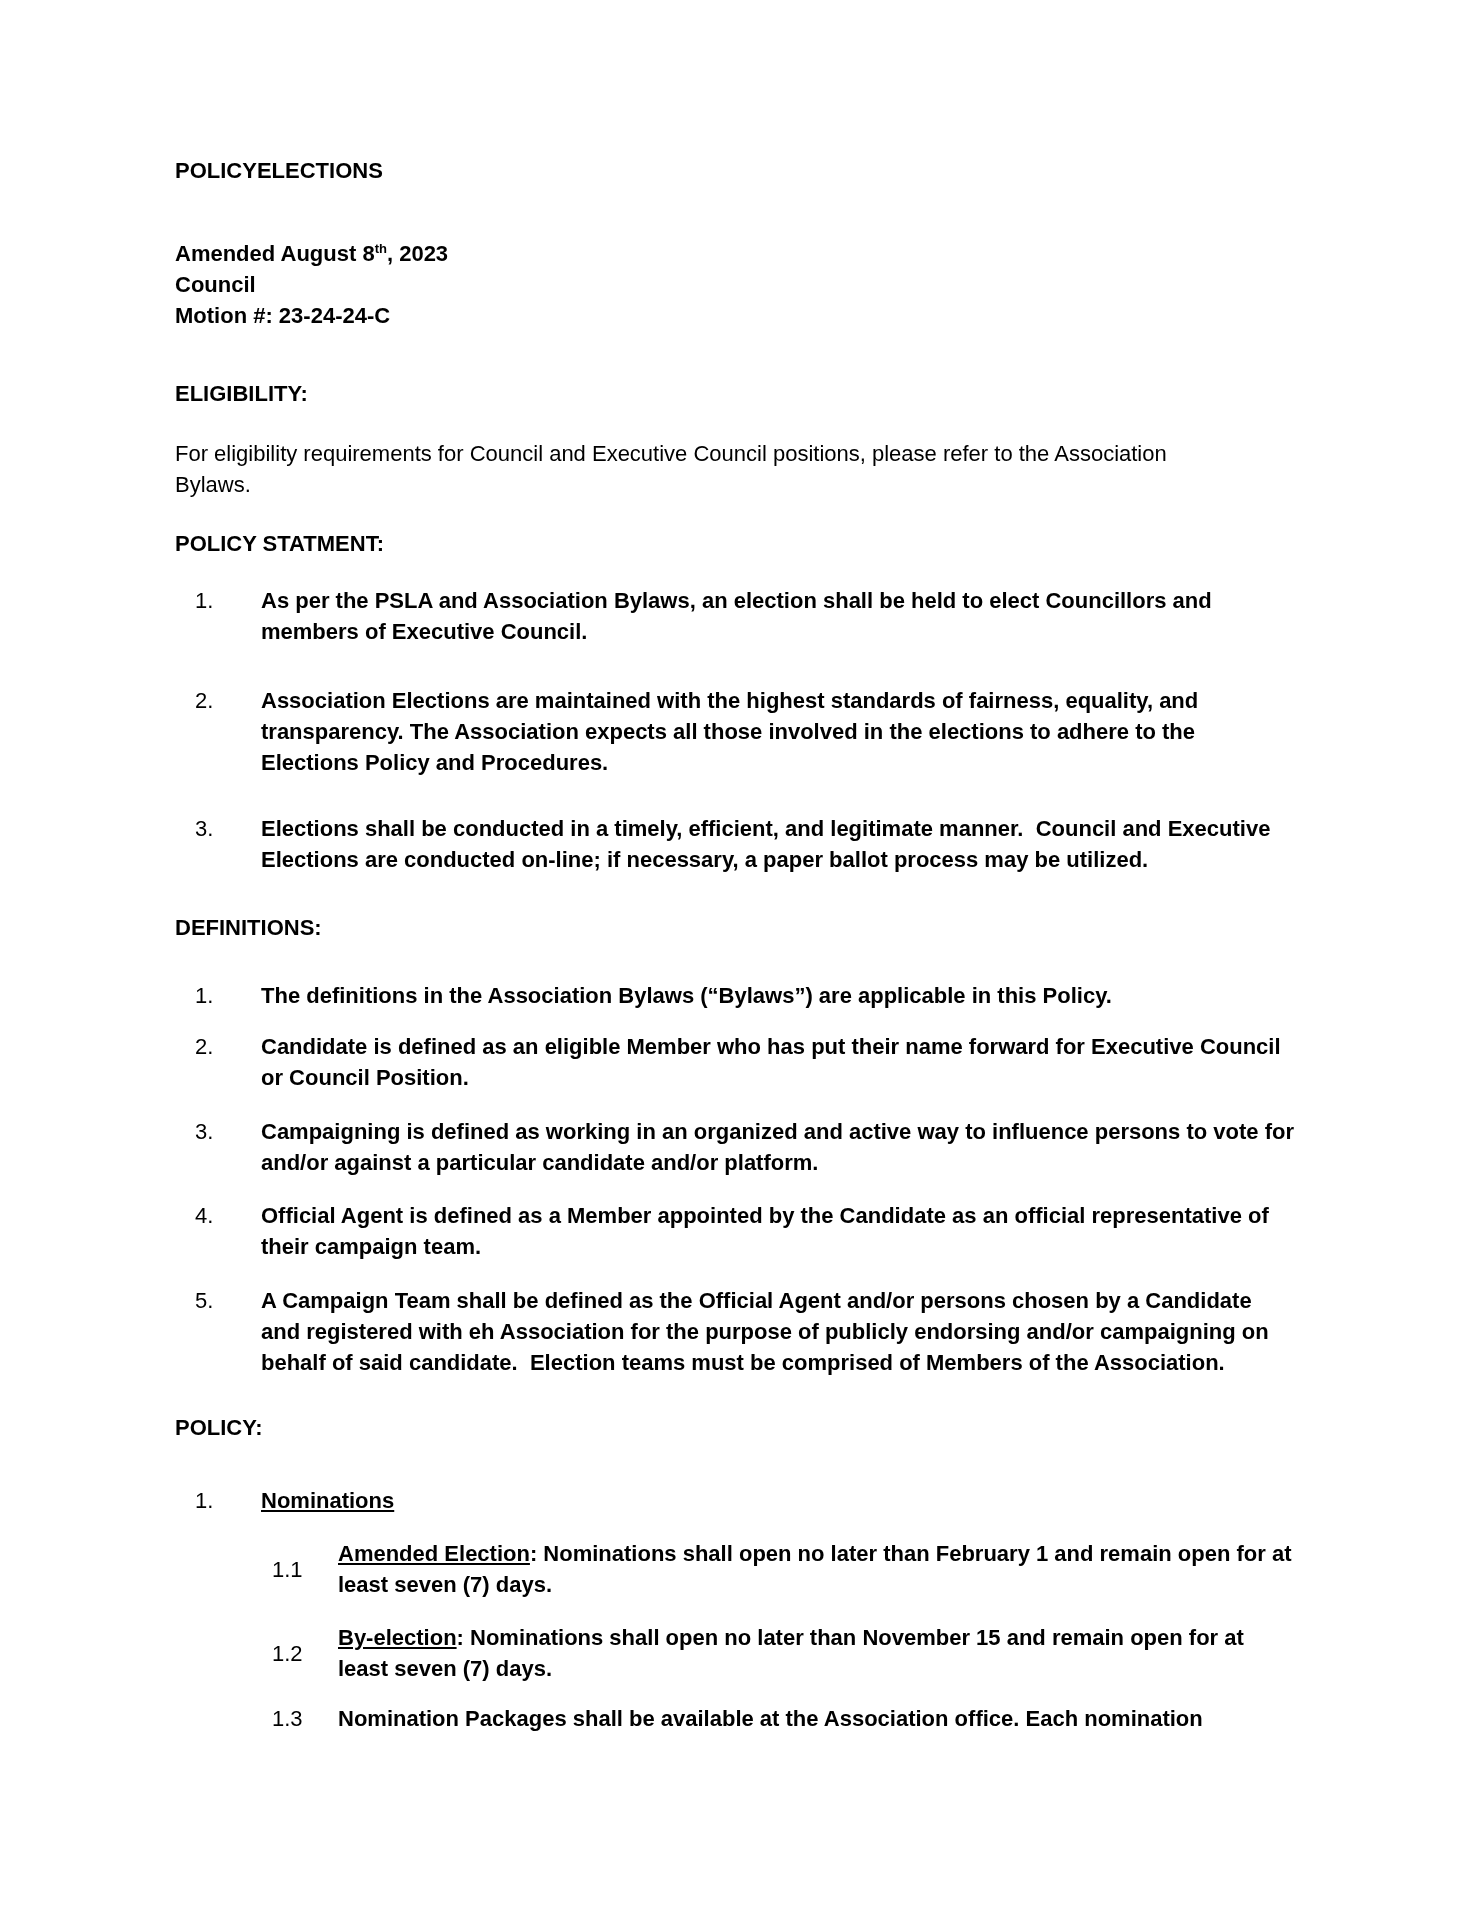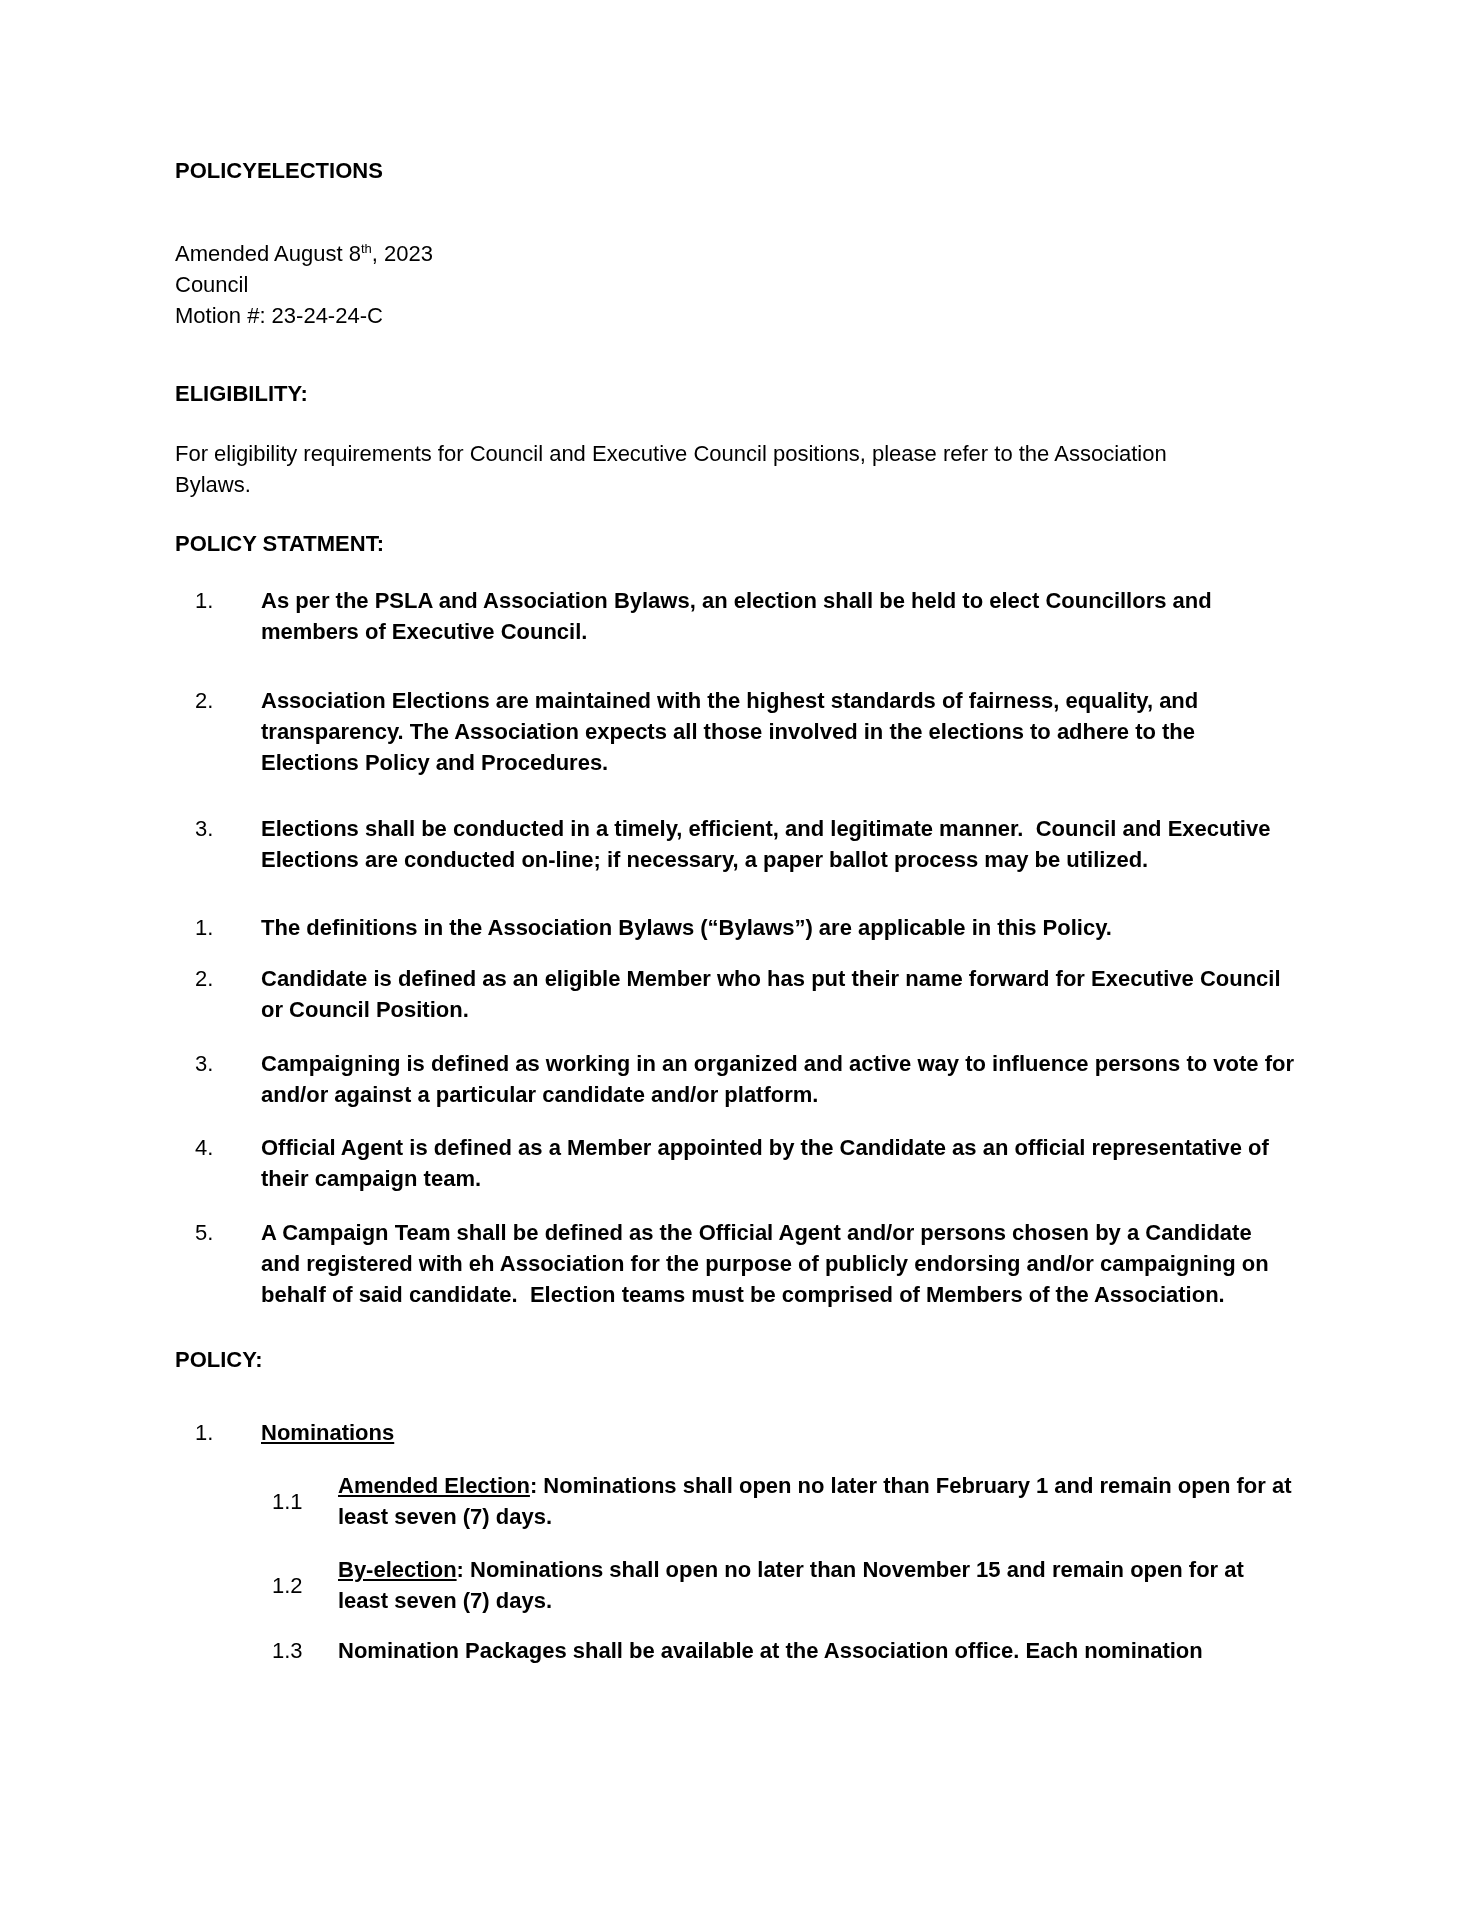--- a/index.html
+++ b/index.html
@@ -15,21 +15,21 @@
     width: 1484px; height: 1920px;
     padding: 155px 175px 0 175px;
     overflow: hidden;
     background: #ffffff;
   }
   .header-row {
     display: flex;
     justify-content: flex-start;
     font-weight: bold;
   }
-  .meta { margin-top: 52px; }
+  .meta { margin-top: 52px; font-weight: bold; }
   .heading { font-weight: bold; }
   #h-eligibility { margin-top: 47px; }
   .para { margin: 29px 0 0 0; white-space: pre-wrap; }
   #h-policy-statement { margin-top: 28px; }
   #h-definitions { margin-top: 37px; }
   #h-policy { margin-top: 34px; }
 
   .li { display: flex; }
   .olist .li { margin-left: 20px; }
   .num { flex: 0 0 66px; }
@@ -88,20 +88,21 @@
 transparency. The Association expects all those involved in the elections to adhere to the
 Elections Policy and Procedures.</span>
     </div>
     <div class="li">
       <span class="num">3.</span>
       <span class="txt">Elections shall be conducted in a timely, efficient, and legitimate manner.  Council and Executive
 Elections are conducted on-line; if necessary, a paper ballot process may be utilized.</span>
     </div>
   </div>
 
+  <div class="heading" id="h-definitions">DEFINITIONS:</div>
   <div class="olist def-list">
     <div class="li">
       <span class="num">1.</span>
       <span class="txt">The definitions in the Association Bylaws (“Bylaws”) are applicable in this Policy.</span>
     </div>
     <div class="li">
       <span class="num">2.</span>
       <span class="txt">Candidate is defined as an eligible Member who has put their name forward for Executive Council
 or Council Position.</span>
     </div>

